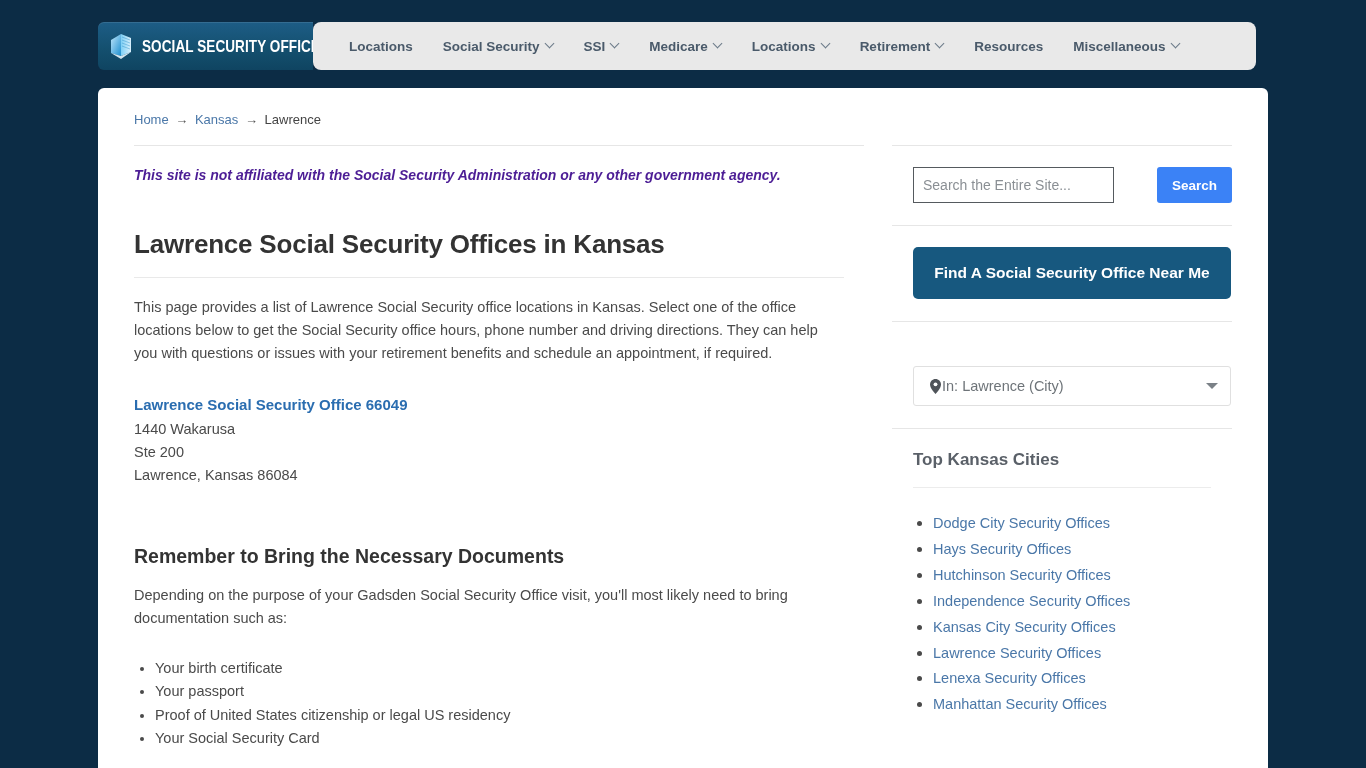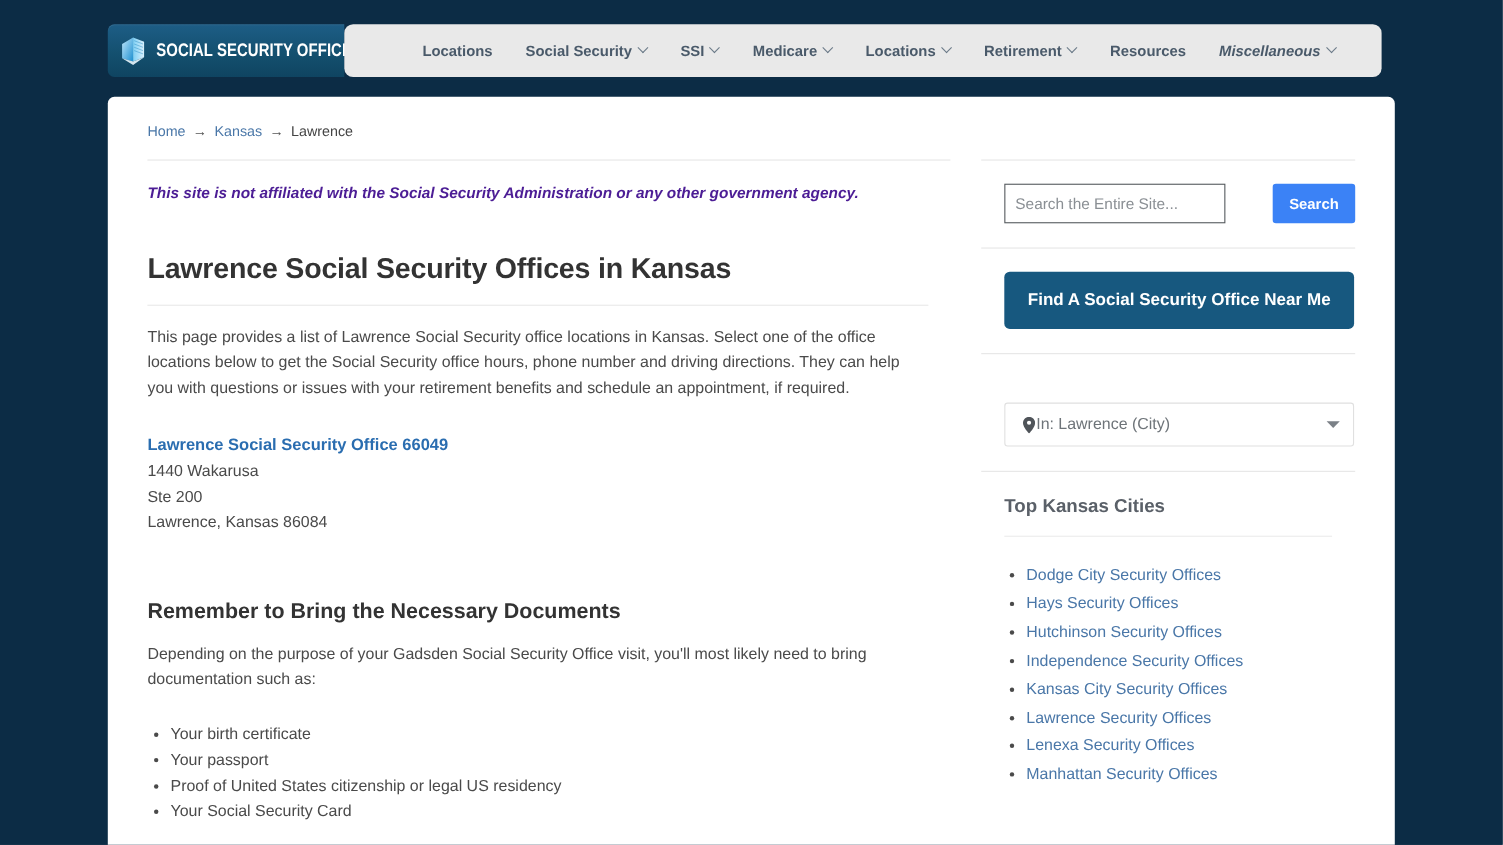--- a/index.html
+++ b/index.html
@@ -40,32 +40,32 @@
     white-space: nowrap;
     font-family: "Liberation Sans Narrow","Liberation Sans", sans-serif;
   }
   .nav {
     position: absolute;
     left: 215px; top: 0;
     width: 943px; height: 48px;
     background: #e9e9e9;
     border-radius: 8px 8px 8px 8px;
     display: flex; align-items: center;
-    padding-left: 71px;
+    padding-left: 36px;
   }
   .nav-item {
     color: #4a5a6a;
     font-size: 13.5px;
     font-weight: 600;
     margin-right: 30px;
     white-space: nowrap;
     display: flex; align-items: center;
     cursor: pointer;
   }
-  .nav-item:last-child { margin-right: 0; font-style: italic; }
+  .nav-item:last-child { margin-right: 0; }
   .caret {
     display: inline-block;
     margin-left: 6px;
     width: 8px; height: 8px;
     position: relative; top: -2px;
   }
   .caret::before {
     content: "";
     position: absolute;
     left: 0; top: 0;

